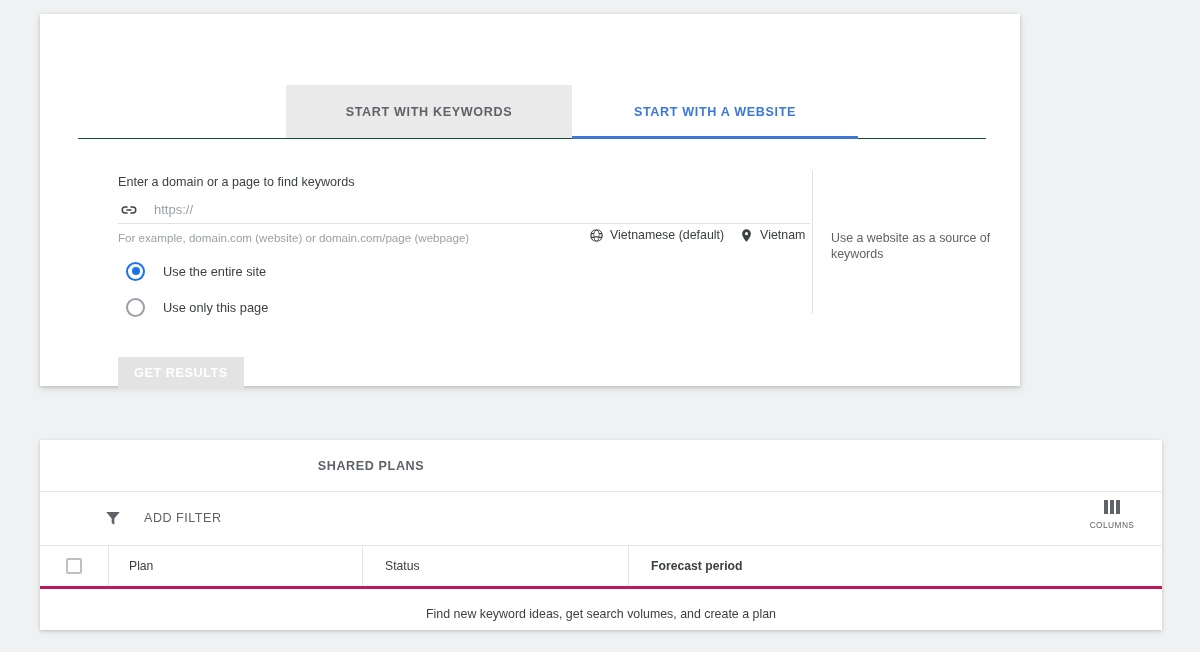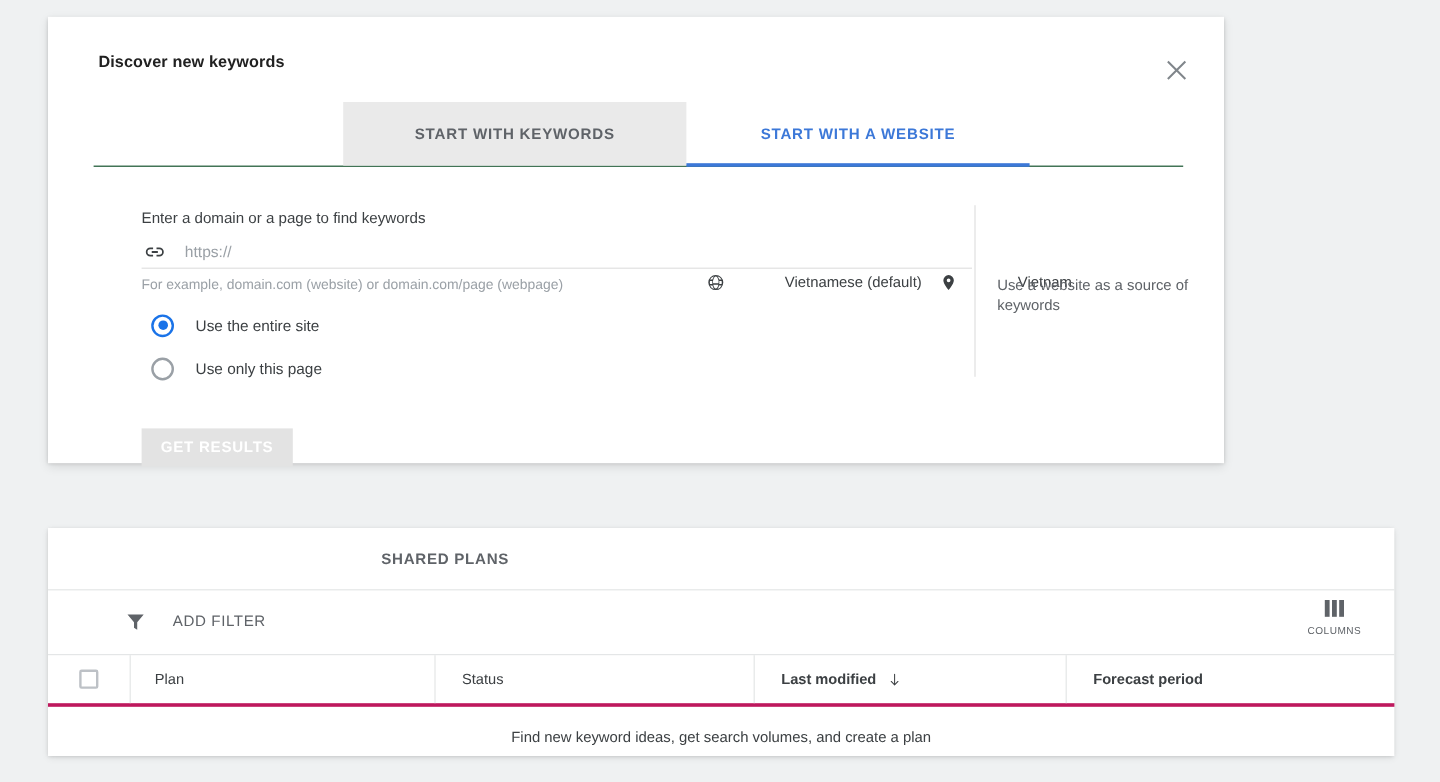--- a/index.html
+++ b/index.html
@@ -108,21 +108,21 @@
     color: #9aa0a6;
   }
 
   .lang-loc {
     position: absolute;
     left: 548px; top: 88px;
     display: flex; align-items: center;
     font-size: 12.4px;
     color: #3c4043;
   }
-  .ll-item { display: flex; align-items: center; cursor: pointer; gap: 44px; }
+  .ll-item { display: flex; align-items: center; cursor: pointer; }
   .ll-item + .ll-item { margin-left: 14px; }
   .ll-ico { width: 16px; height: 16px; margin-right: 6px; display:flex; align-items:center; justify-content:center; }
 
   .radios { position: absolute; left: 86px; top: 114px; }
   .radio-row { display: flex; align-items: center; height: 36px; cursor: pointer; }
   .radio {
     width: 19px; height: 19px; border-radius: 50%;
     border: 2px solid #9aa0a6;
     position: relative; flex: 0 0 auto;
   }
@@ -252,28 +252,20 @@
     color: #3c4043;
   }
 </style>
 </head>
 <body>
 
 <div class="page">
 
   <div class="modal">
 
-    <div class="modal-head">
-      <div class="modal-title">Discover new keywords</div>
-      <div class="close-btn">
-        <svg width="17" height="17" viewBox="0 0 17 17" aria-hidden="true">
-          <path d="M1.2 1.2 L15.8 15.8 M15.8 1.2 L1.2 15.8" stroke="#80868b" stroke-width="1.7" fill="none"></path>
-        </svg>
-      </div>
-    </div>
 
     <div class="tabs-wrap">
       <div class="tab kw">Start with keywords</div>
       <div class="tab web">Start with a website</div>
     </div>
 
     <div class="modal-body">
 
       <div class="field-label">Enter a domain or a page to find keywords</div>
 
@@ -352,28 +344,20 @@
     <div class="thead">
       <div class="th check">
         <span class="chk"></span>
       </div>
       <div class="th plan">
         <span>Plan</span>
       </div>
       <div class="th status">
         <span>Status</span>
       </div>
-      <div class="th mod">
-        <span>Last modified</span>
-        <span class="sort-arrow">
-          <svg width="13" height="13" viewBox="0 0 24 24" aria-hidden="true">
-            <path d="M12 3.5v14.2M12 19.8l-5.2-5.2M12 19.8l5.2-5.2" stroke="#3c4043" stroke-width="1.6" fill="none" stroke-linecap="round"></path>
-          </svg>
-        </span>
-      </div>
       <div class="th fcast">
         <span>Forecast period</span>
       </div>
     </div>
 
     <div class="empty-row">Find new keyword ideas, get search volumes, and create a plan</div>
   </div>
 
 </div>
 

